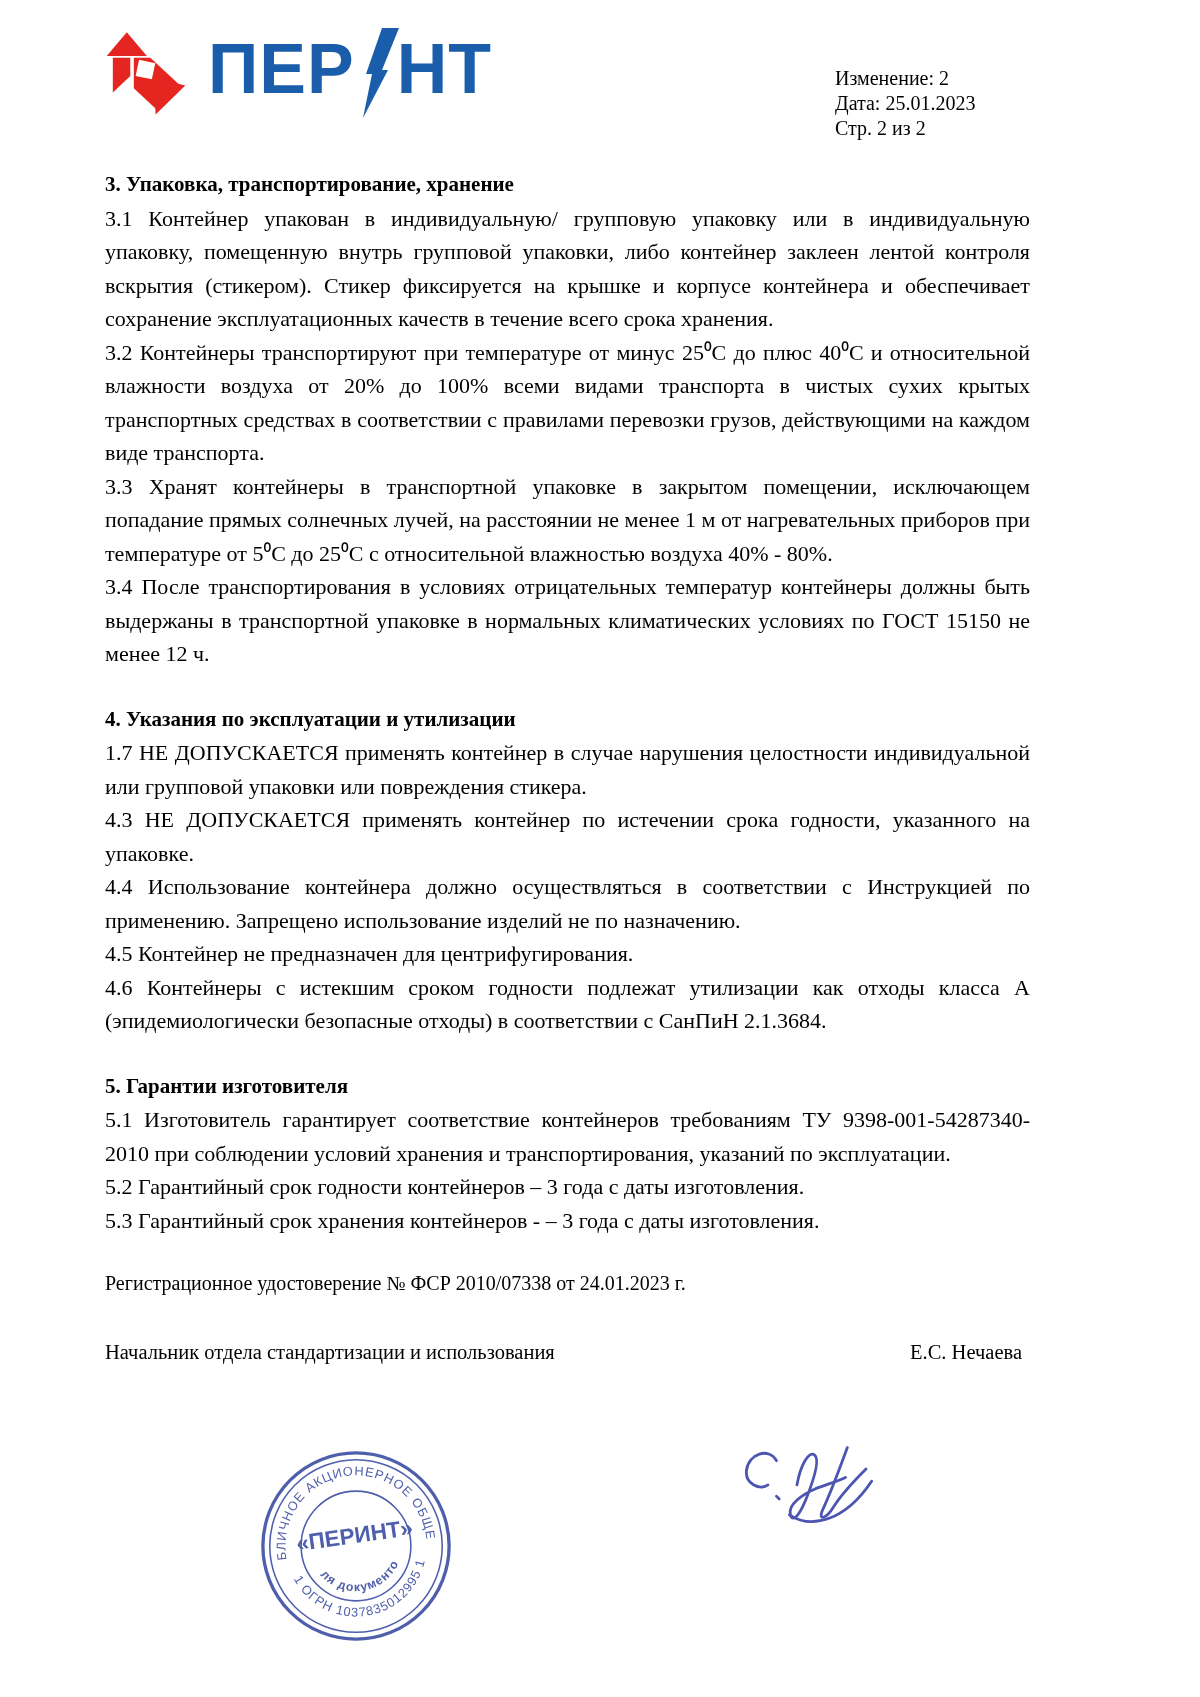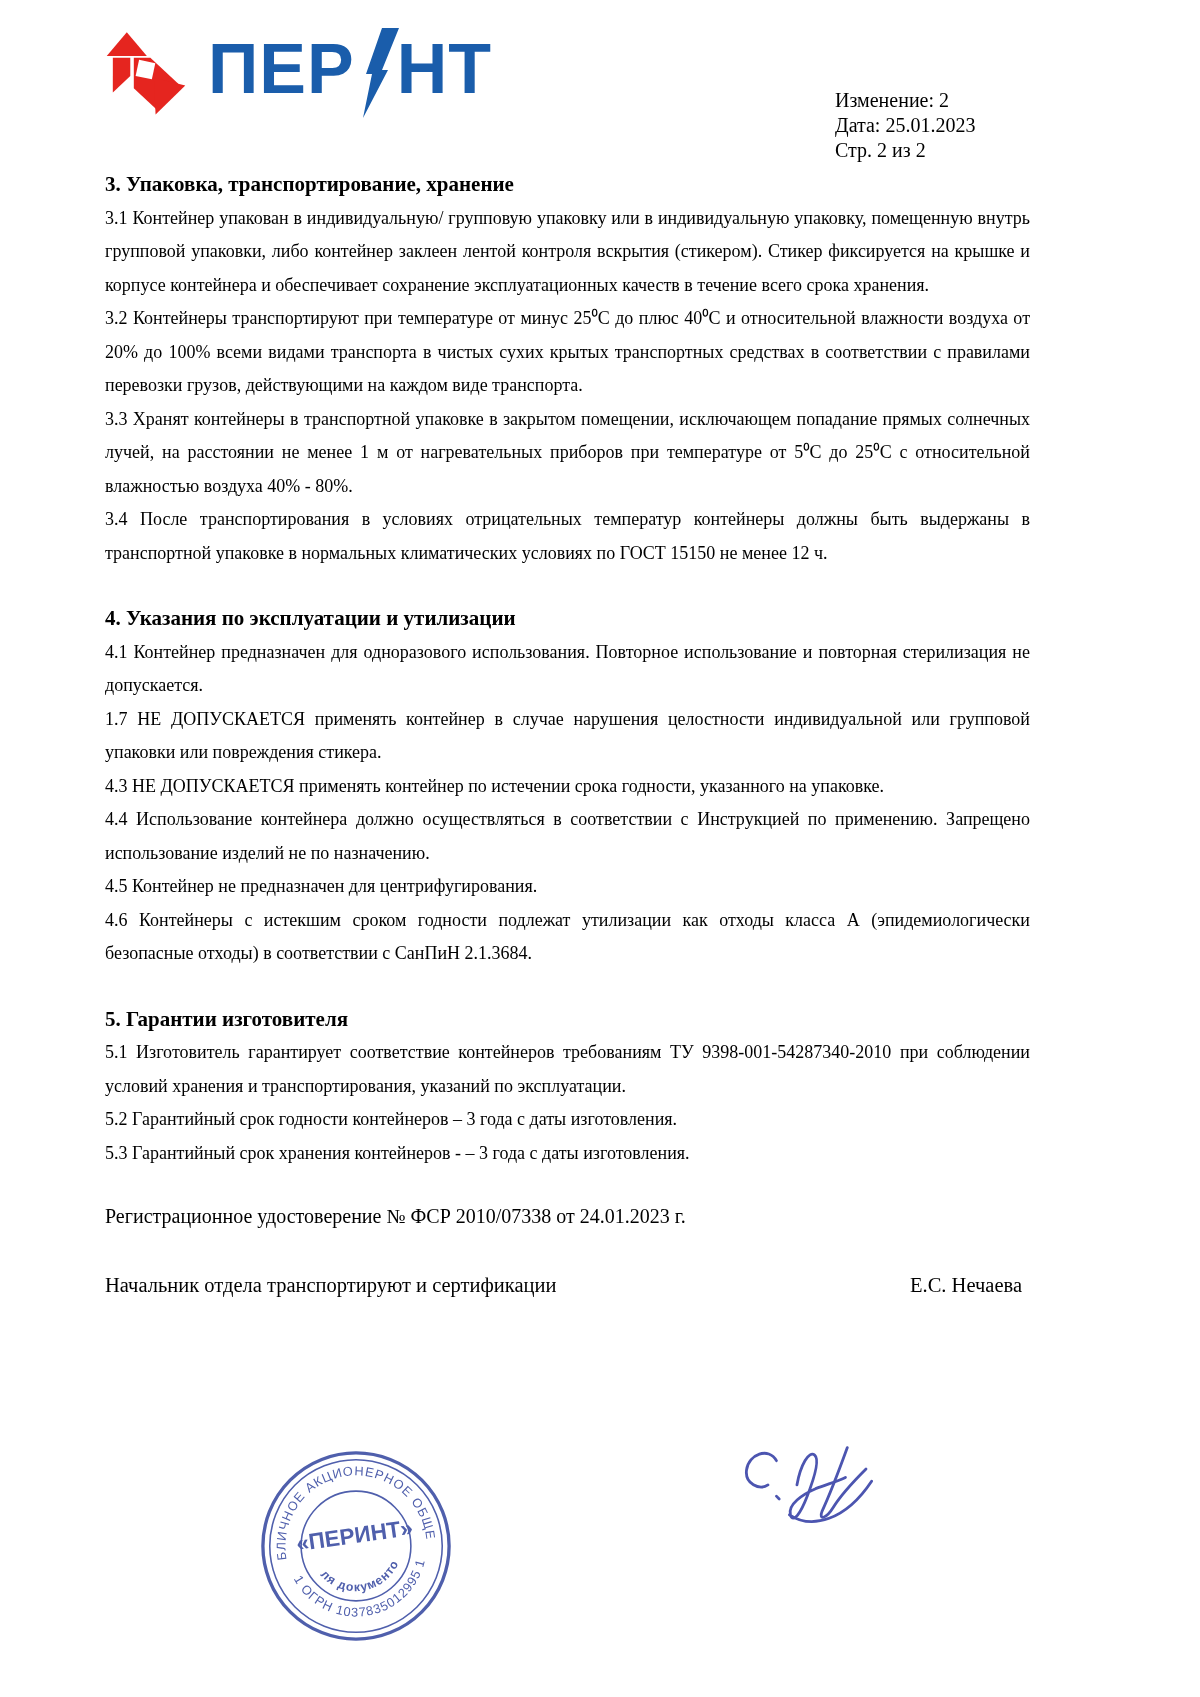--- a/index.html
+++ b/index.html
@@ -13,32 +13,32 @@
   .logo { position:absolute; left:98px; top:28px; display:flex; align-items:flex-start; }
   .logo-icon { width:96px; height:96px; flex:0 0 auto; }
   .logo-text {
     display:flex; align-items:flex-start; margin-left:14px; margin-top:6px;
     font-family:"Liberation Sans", sans-serif; font-weight:bold;
     font-size:70px; line-height:70px; color:#1a5dab; letter-spacing:1px;
   }
   .logo-bolt { width:44px; height:96px; margin:-12px -2px 0 0; }
 
   .doc-meta {
-    position:absolute; left:835px; top:88px;
+    position:absolute; left:835px; top:66px;
     font-size:20px; line-height:25px; color:#000;
   }
 
   
   .body-col { position:absolute; left:105px; top:168px; width:925px; }
   .section + .section { margin-top:32px; }
   .section-heading {
     margin:0; font-size:21px; font-weight:bold; line-height:33.5px;
   }
   .para {
-    margin:0; font-size:18px; line-height:33.5px;
+    margin:0; font-size:22px; line-height:33.5px;
     text-align:justify; text-align-last:left;
   }
 
   .registration-line {
     margin:30px 40px 0 0; font-size:20px; 
     text-align:left; line-height:33px;
   }
 
   .sign-row {
     margin-top:36px; display:flex; justify-content:space-between;
@@ -89,39 +89,38 @@
     <div class="section">
       <h2 class="section-heading">3. Упаковка, транспортирование, хранение</h2>
       <p class="para">3.1 Контейнер упакован в индивидуальную/ групповую упаковку или в индивидуальную упаковку, помещенную внутрь групповой упаковки, либо контейнер заклеен лентой контроля вскрытия (стикером). Стикер фиксируется на крышке и корпусе контейнера и обеспечивает сохранение эксплуатационных качеств в течение всего срока хранения.</p>
       <p class="para">3.2 Контейнеры транспортируют при температуре от минус 25⁰С до плюс 40⁰С и относительной влажности воздуха от 20% до 100% всеми  видами  транспорта в  чистых сухих крытых транспортных средствах в соответствии с правилами перевозки грузов, действующими  на каждом виде  транспорта.</p>
       <p class="para">3.3 Хранят контейнеры в транспортной упаковке в закрытом помещении, исключающем попадание прямых солнечных лучей, на расстоянии не менее 1 м от нагревательных  приборов при температуре от 5⁰С до 25⁰С с относительной  влажностью воздуха  40% - 80%.</p>
       <p class="para">3.4 После транспортирования в условиях отрицательных температур контейнеры должны быть выдержаны в транспортной упаковке в нормальных климатических условиях по ГОСТ 15150 не менее 12 ч.</p>
     </div>
 
     <div class="section">
       <h2 class="section-heading">4. Указания по эксплуатации и утилизации</h2>
-      <p class="para">4.1 Контейнер предназначен для одноразового использования. Повторное использование и повторная стерилизация не допускается.</p>
       <p class="para">1.7 НЕ ДОПУСКАЕТСЯ применять контейнер в случае нарушения целостности индивидуальной или групповой упаковки или повреждения стикера.</p>
       <p class="para">4.3 НЕ ДОПУСКАЕТСЯ применять контейнер по истечении срока годности, указанного на упаковке.</p>
       <p class="para">4.4 Использование контейнера должно осуществляться в соответствии с Инструкцией по применению. Запрещено использование изделий не по назначению.</p>
       <p class="para">4.5 Контейнер не предназначен для центрифугирования.</p>
       <p class="para">4.6 Контейнеры с истекшим сроком годности подлежат утилизации как отходы класса А (эпидемиологически безопасные отходы) в соответствии с СанПиН 2.1.3684.</p>
     </div>
 
     <div class="section">
       <h2 class="section-heading">5. Гарантии изготовителя</h2>
       <p class="para">5.1 Изготовитель гарантирует соответствие контейнеров требованиям ТУ 9398-001-54287340-2010 при соблюдении условий хранения и транспортирования, указаний по эксплуатации.</p>
       <p class="para">5.2 Гарантийный срок годности контейнеров – 3 года с даты изготовления.</p>
       <p class="para">5.3 Гарантийный срок хранения контейнеров - – 3 года с даты изготовления.</p>
     </div>
 
     <div class="registration-line">Регистрационное удостоверение № ФСР 2010/07338 от 24.01.2023 г.</div>
 
     <div class="sign-row">
-      <span>Начальник отдела транспортируют и сертификации</span>
+      <span>Начальник отдела стандартизации и использования</span>
       <span>Е.С. Нечаева</span>
     </div>
   </div>
 
   <svg class="signature" viewBox="0 0 160 90" fill="none" stroke-linecap="round" stroke-linejoin="round">
     <g stroke-width="3" stroke="#4c55b0">
       <path d="M44,20 C36,5 14,13 12,30 C10,45 26,52 35,46"></path>
       <path d="M44,58 l3,3"></path>
       <path d="M66,46 C70,24 79,9 85,14 C91,19 84,40 77,58 C70,76 62,88 59,78 C56,67 72,56 86,50 C99,45 110,42 118,38"></path>
       <path d="M120,6 C112,28 101,57 93,74 C89,84 97,83 105,70 C113,57 126,43 140,29"></path>

